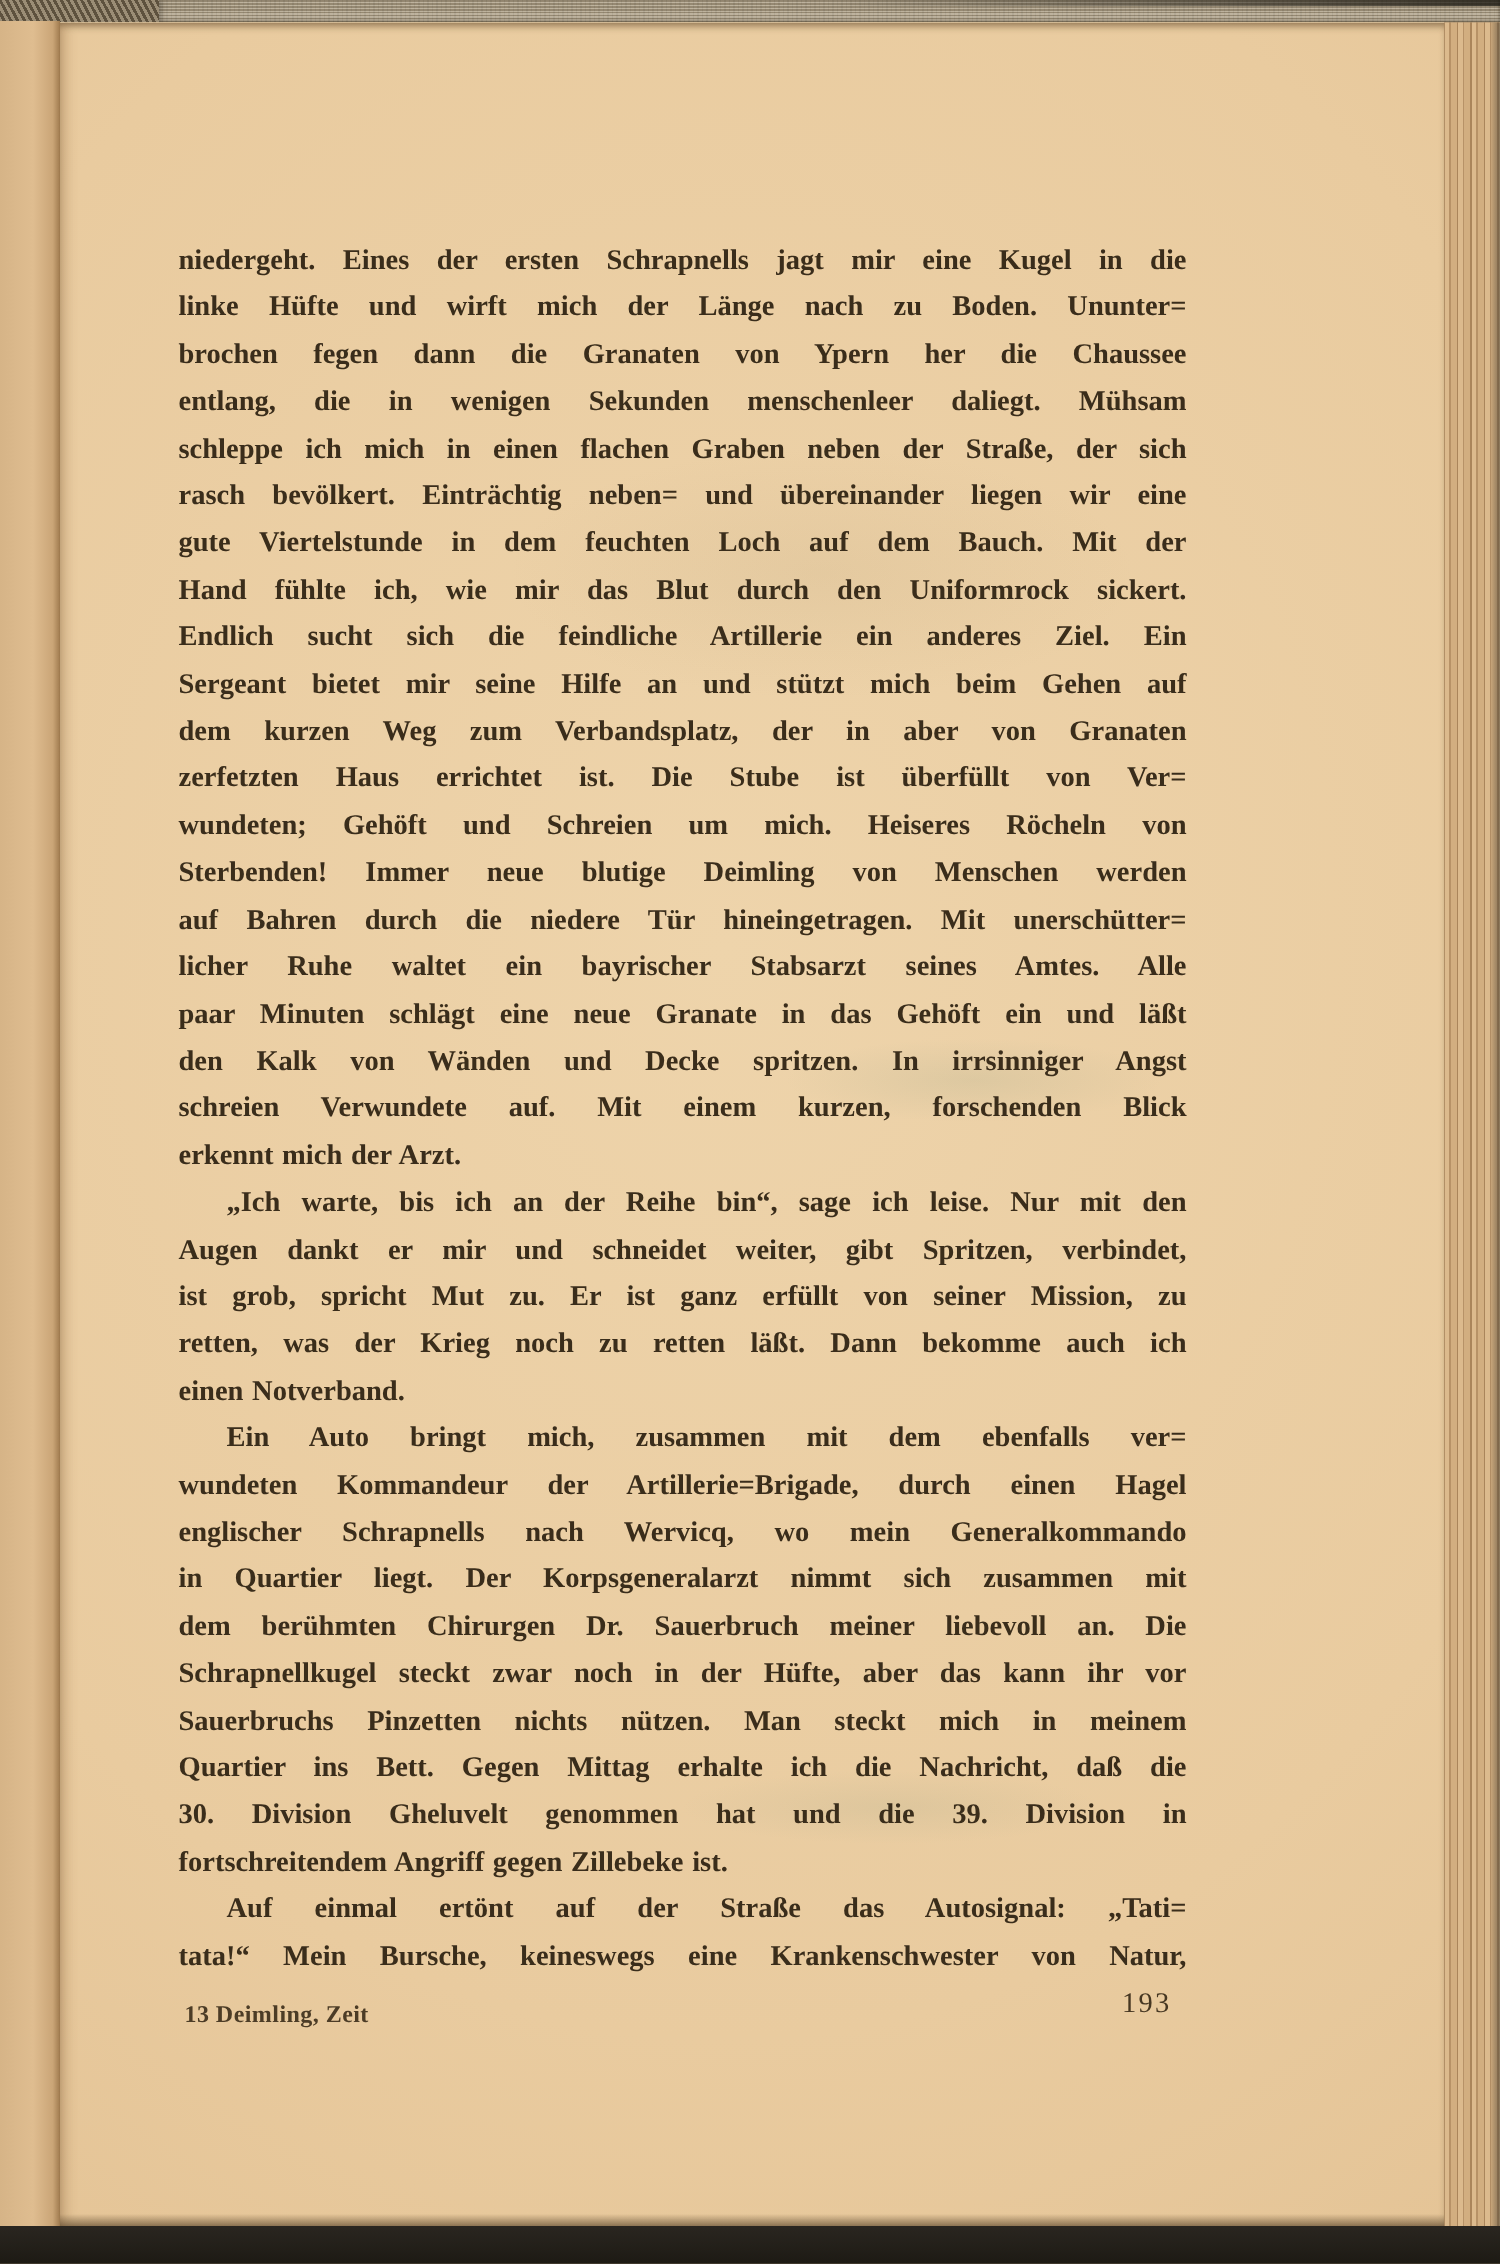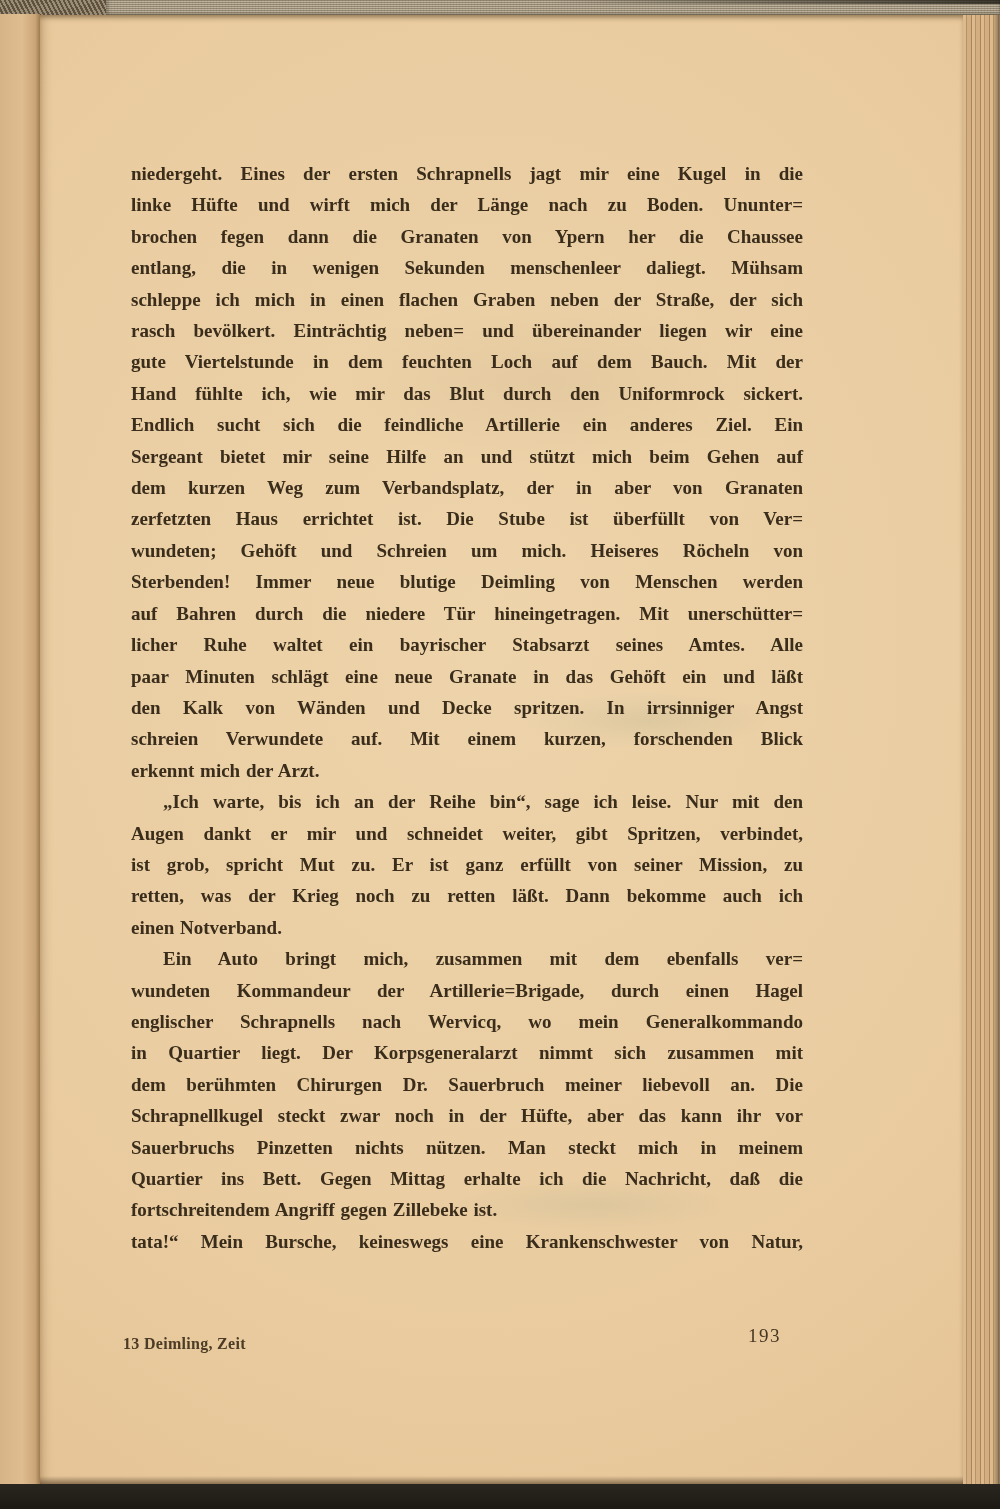--- a/index.html
+++ b/index.html
@@ -67,21 +67,21 @@
     background:linear-gradient(90deg, rgba(80,65,45,0), rgba(92,80,62,.65));
   }
   
   .backdrop-bottom {
     position:absolute; left:0; bottom:0; width:1000px; height:25px;
     background:linear-gradient(180deg,#2a2620,#1d1a14);
   }
 
   
   .text-column {
-    position:absolute; left:91px; top:143px; width:672px;
+    position:absolute; left:79px; top:143px; width:672px;
     font-size:19px; font-weight:bold; line-height:31.4px;
     color:#3a2d1b; letter-spacing:0; word-spacing:1px;
   }
   .line { text-align:justify; text-align-last:justify; }
   .line.last { text-align-last:left; }
   .line.indent { text-indent:32px;font-family:Liberation Serif, serif; }
 
   .footer-signature {
     position:absolute; left:83px; top:1320px;
     font-size:16px; font-weight:bold; color:#4c3c26; letter-spacing:.3px;
@@ -130,21 +130,23 @@
         <div class="line">retten, was der Krieg noch zu retten läßt. Dann bekomme auch ich</div>
         <div class="line last">einen Notverband.</div>
         <div class="line indent">Ein Auto bringt mich, zusammen mit dem ebenfalls ver=</div>
         <div class="line">wundeten Kommandeur der Artillerie=Brigade, durch einen Hagel</div>
         <div class="line">englischer Schrapnells nach Wervicq, wo mein Generalkommando</div>
         <div class="line">in Quartier liegt. Der Korpsgeneralarzt nimmt sich zusammen mit</div>
         <div class="line">dem berühmten Chirurgen Dr. Sauerbruch meiner liebevoll an. Die</div>
         <div class="line">Schrapnellkugel steckt zwar noch in der Hüfte, aber das kann ihr vor</div>
         <div class="line">Sauerbruchs Pinzetten nichts nützen. Man steckt mich in meinem</div>
         <div class="line">Quartier ins Bett. Gegen Mittag erhalte ich die Nachricht, daß die</div>
+        <div class="line">30. Division Gheluvelt genommen hat und die 39. Division in</div>
         <div class="line last">fortschreitendem Angriff gegen Zillebeke ist.</div>
+        <div class="line indent">Auf einmal ertönt auf der Straße das Autosignal: „Tati=</div>
         <div class="line">tata!“ Mein Bursche, keineswegs eine Krankenschwester von Natur,</div>
       </div>
 
     <div class="footer-signature">13 Deimling, Zeit</div>
 
     <div class="footer-pagenum">193</div>
   </div>
 
   <div class="edge-stack"></div>
 

